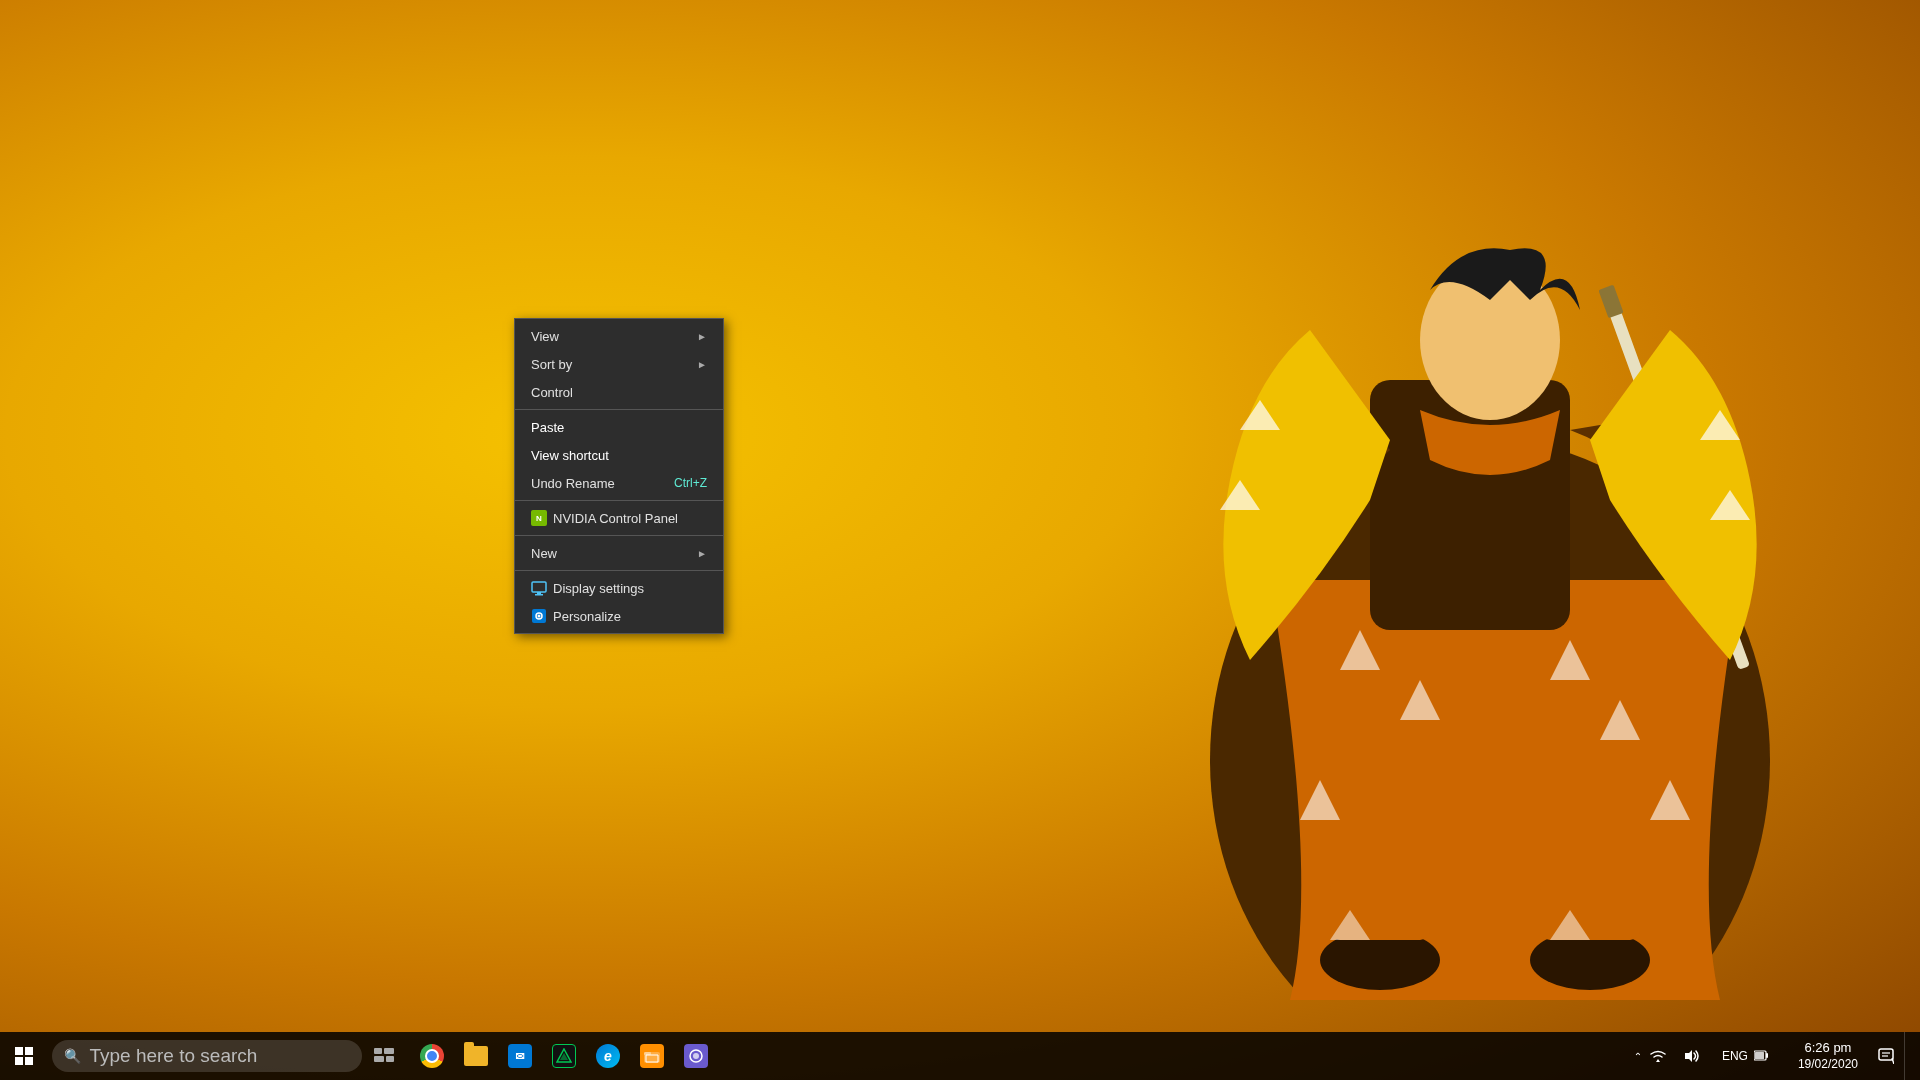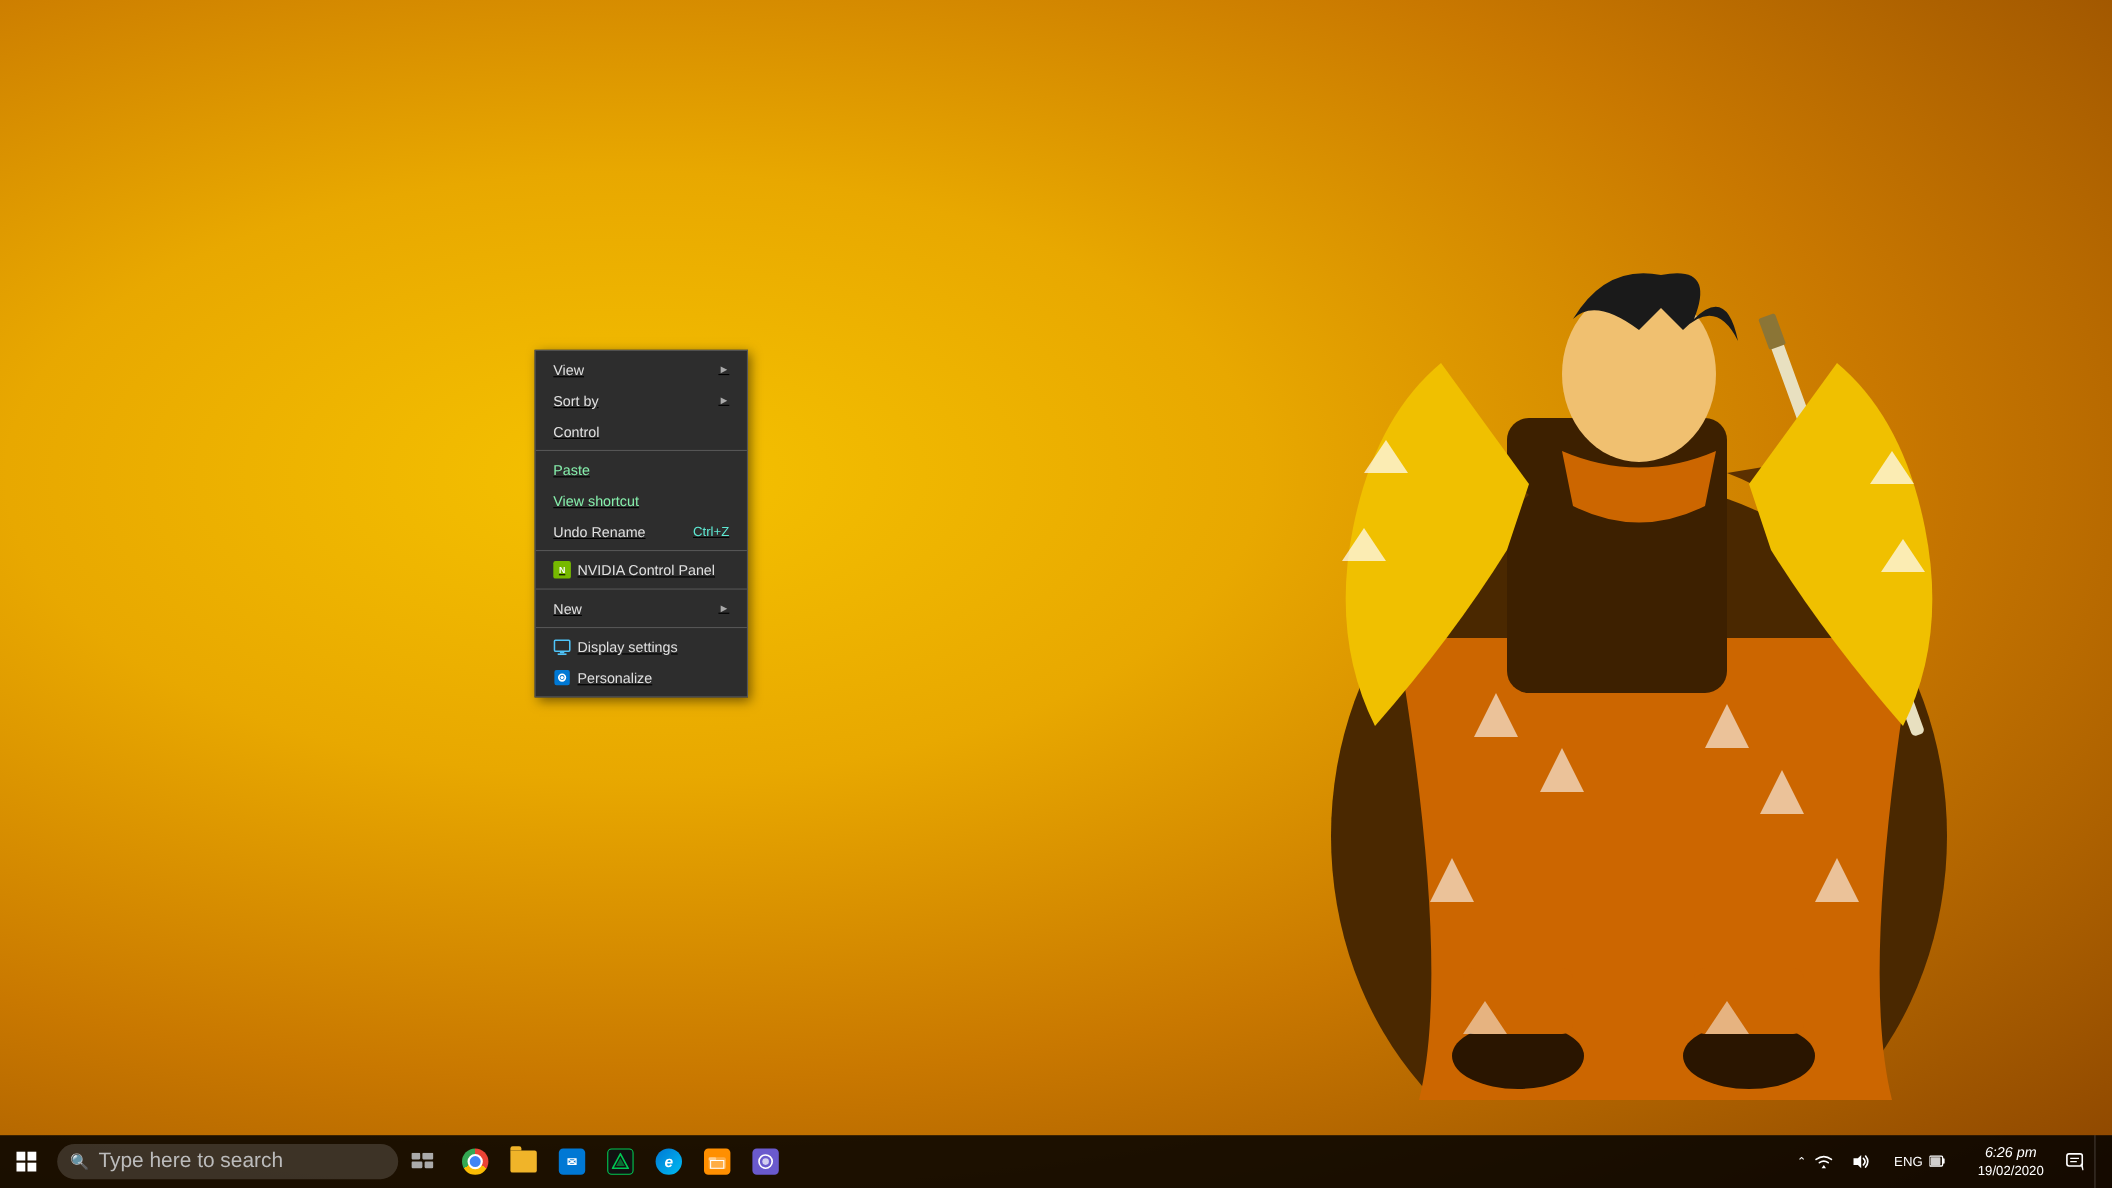--- a/index.html
+++ b/index.html
@@ -19,43 +19,42 @@
       height: 1080px;
       position: absolute;
       top: 0; left: 0;
       background: radial-gradient(ellipse at 30% 40%, #f5c200 0%, #e8a800 30%, #c97800 60%, #8b4500 100%);
     }
 
     
     #context-menu {
       position: absolute;
       top: 318px;
-      left: 486px;
-      width: 194px;
+      left: 514px;
+      width: 210px;
       background: #2d2d2d;
       border: 1px solid #555;
       box-shadow: 3px 3px 10px rgba(0,0,0,0.5);
       z-index: 100;
       padding: 3px 0;
-      text-decoration: underline;
     }
 
     .menu-item {
       display: flex;
       align-items: center;
       justify-content: space-between;
       padding: 6px 16px;
       color: #e0e0e0;
       font-size: 13px;
       cursor: pointer;
       min-height: 28px;
     }
 
     .menu-item.disabled {
-      color: #86efac;
+      color: #ffffff;
       cursor: default;
     }
 
     .menu-item .item-label {
       flex: 1;
     }
 
     .menu-item .shortcut {
       color: #5eead4;
       font-size: 12px;
@@ -268,21 +267,20 @@
       padding: 0 10px;
       cursor: pointer;
       height: 48px;
       min-width: 80px;
     }
 
     .clock-time {
       color: white;
       font-size: 13px;
       line-height: 1.3;
-      font-style: italic;
     }
 
     .clock-date {
       color: white;
       font-size: 12px;
       line-height: 1.3;
     }
 
     #notification-btn {
       width: 32px;

